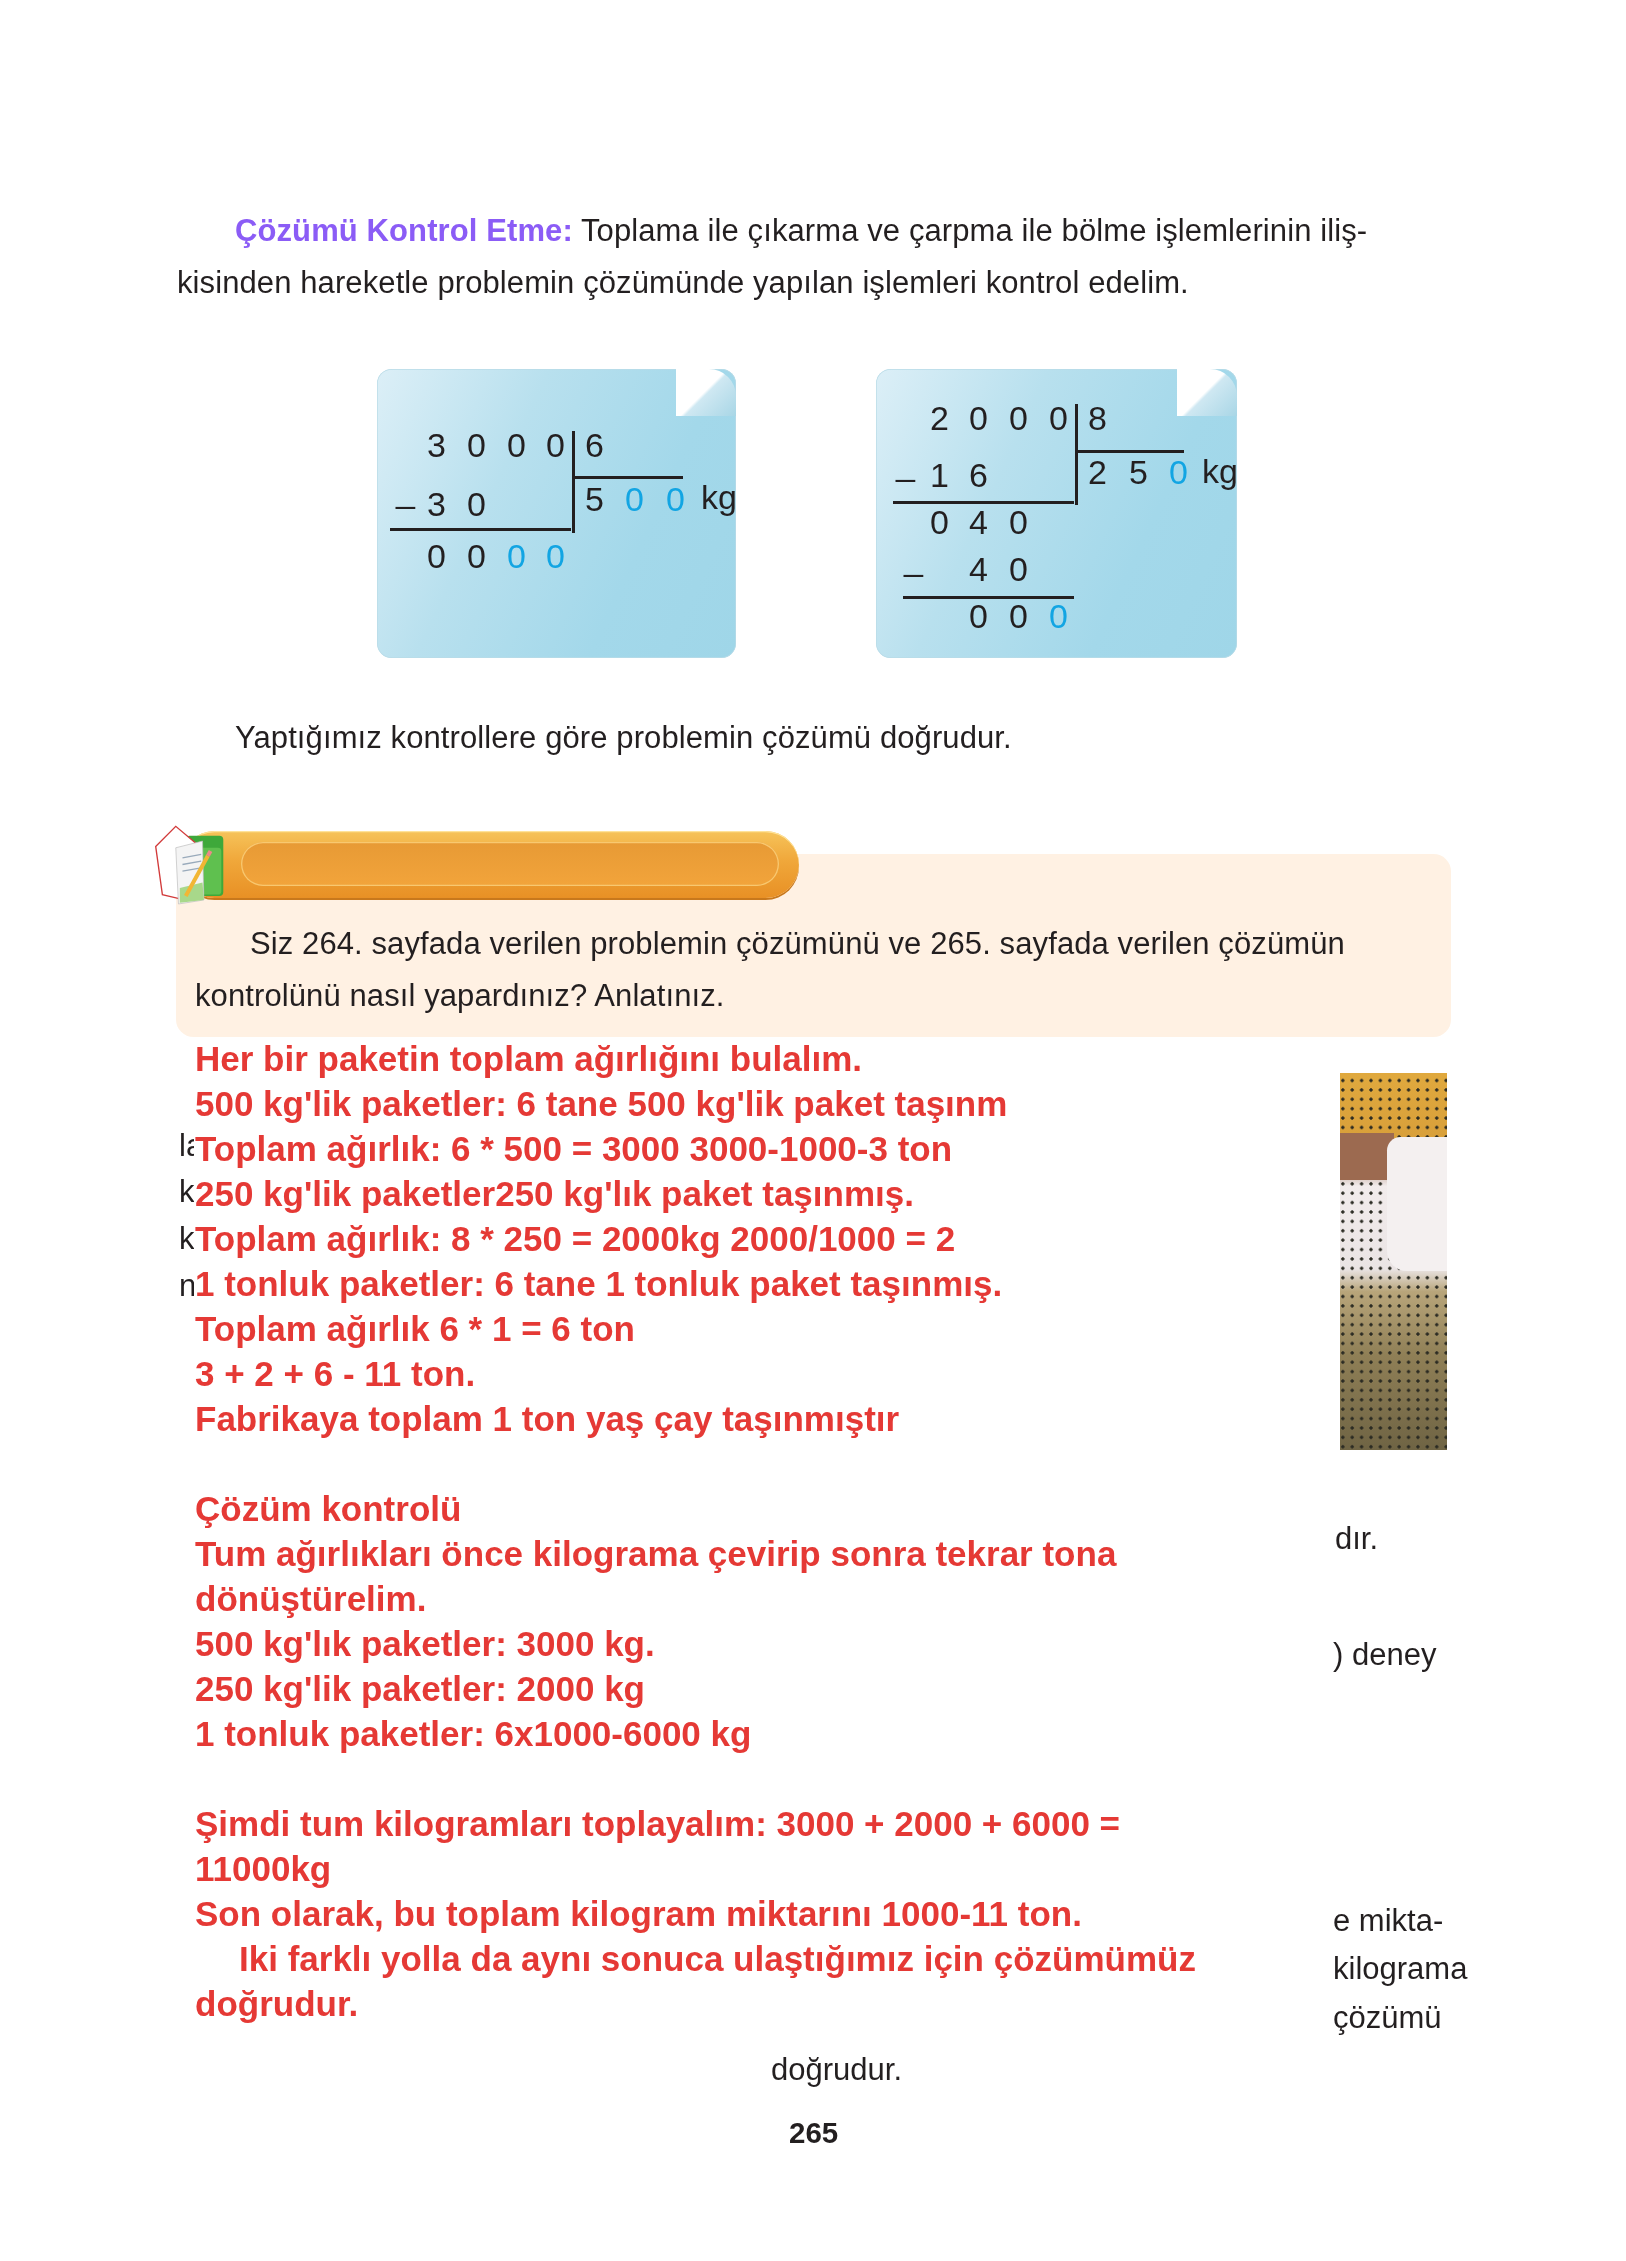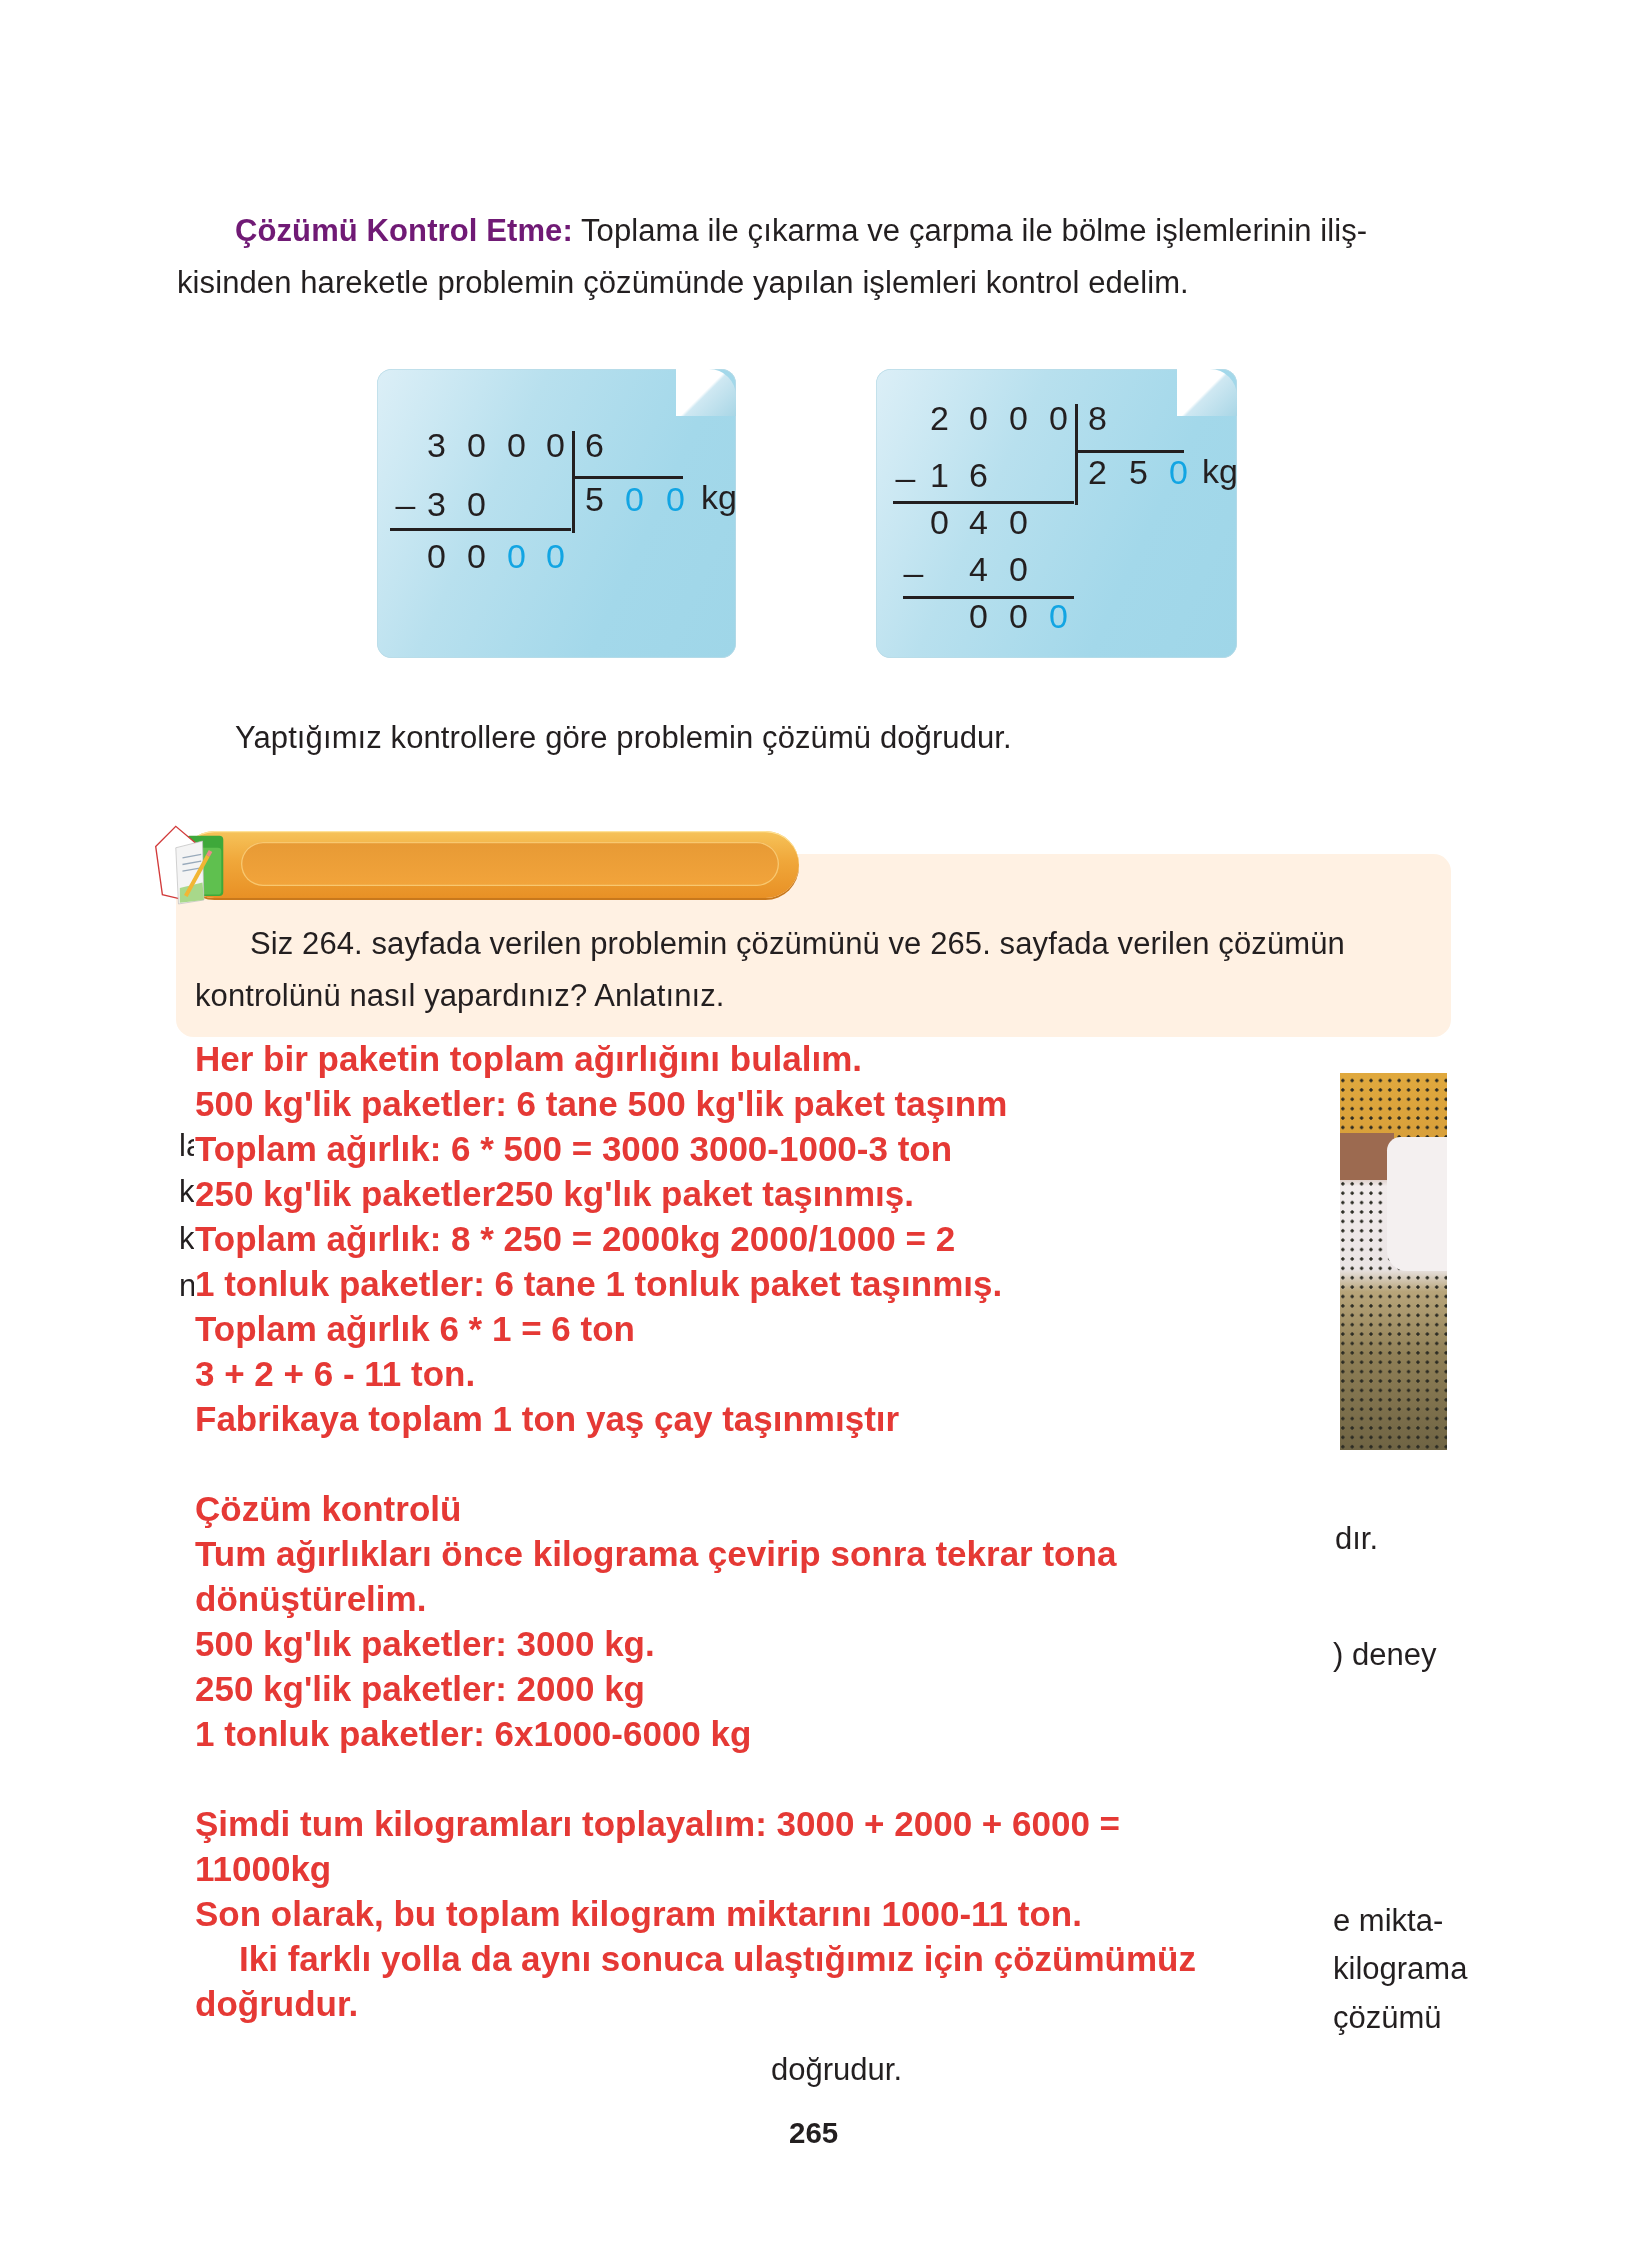--- a/index.html
+++ b/index.html
@@ -2,21 +2,21 @@
 <html style="font-size:10.7px"><head>
 <meta charset="utf-8">
 <style>
   html, body { margin: 0; padding: 0; }
   body {
     width: 1627px; height: 2261px; background: #ffffff; position: relative; overflow: hidden;
     font-family: "Liberation Sans", sans-serif; color: #231f20;
   }
   .abs { position: absolute; }
   .para { font-size: 31px; line-height: 52px; letter-spacing: 0.1px; }
-  .blue-title { color: #701a75; font-weight: bold; }
+  .blue-title { color: #8b5cf6; font-weight: bold; }
 
   
   .card {
     position: absolute; border-radius: 14.8px;
     background: linear-gradient(115deg, #dceff7 0%, #b8e0ee 35%, #a3d8ea 70%, #9fd6e8 100%);
     box-shadow: 0 0 0 0.7px #b9dbe7 inset;
   }
   .card .fold {
     position: absolute; right: 0; top: 0; width: 60px; height: 47px;
     background: linear-gradient(135deg, #ffffff 0%, #ffffff 48%, #cfe8f2 52%, #a8d6e6 100%);

